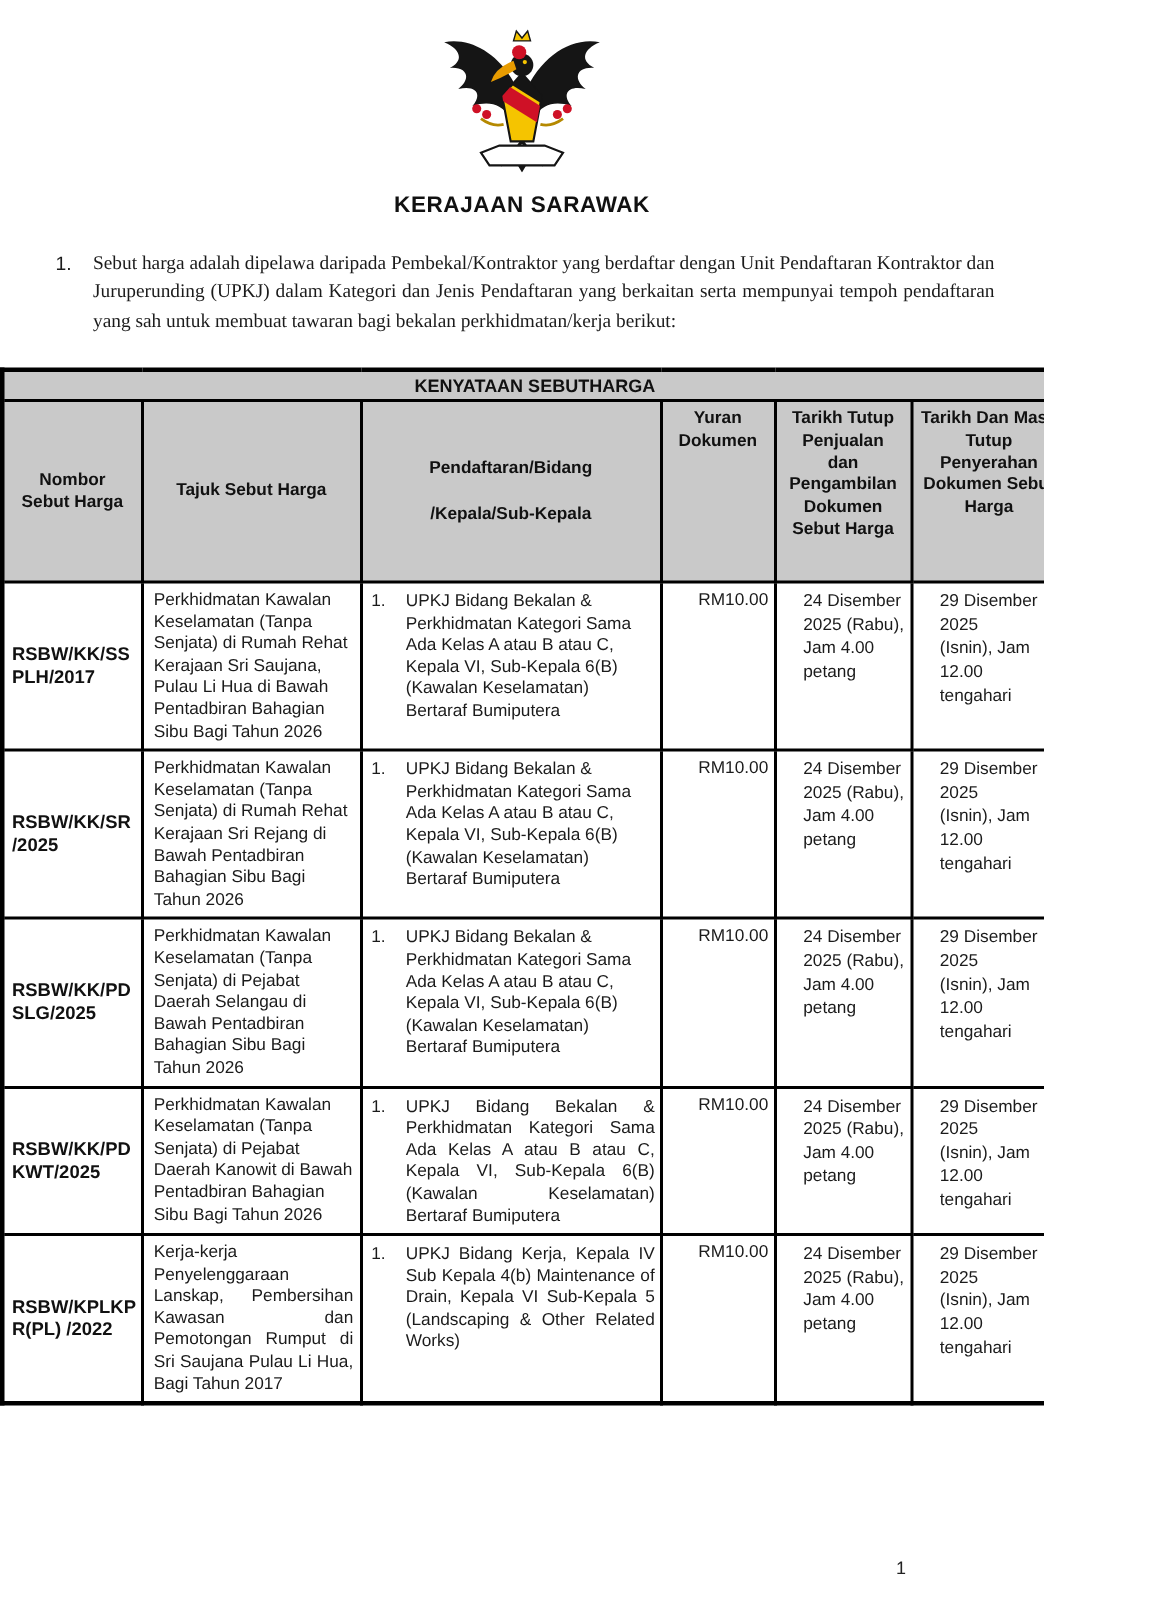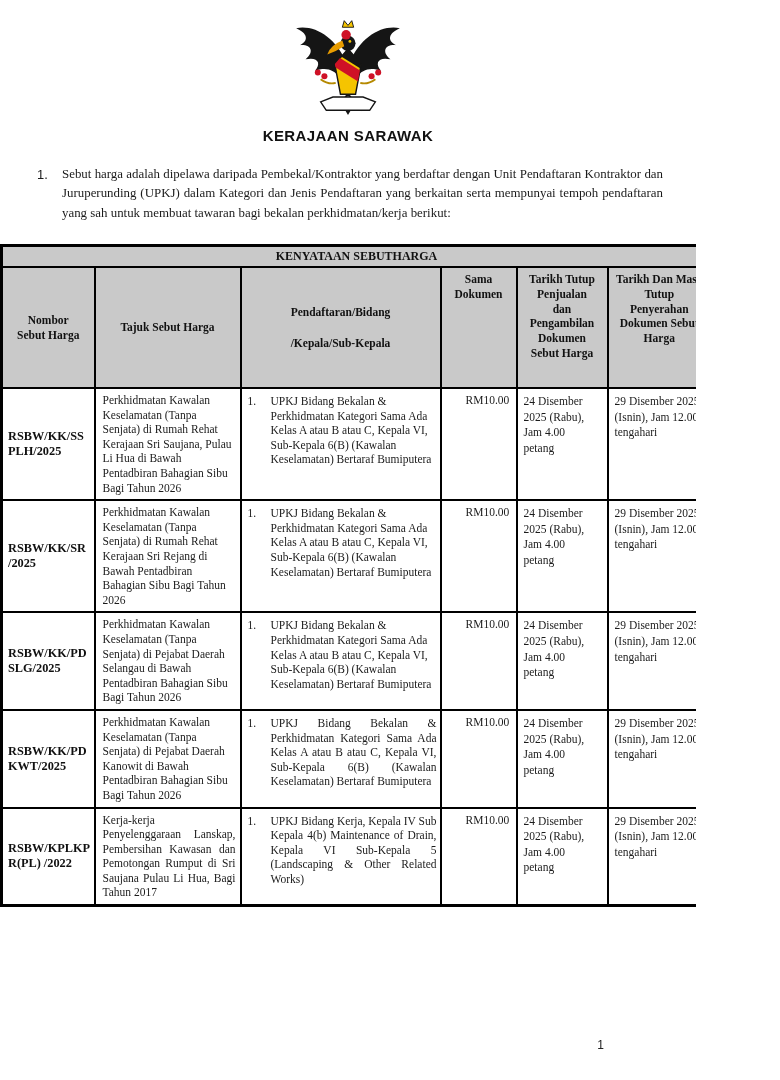--- a/index.html
+++ b/index.html
@@ -33,21 +33,20 @@
   .intro .num { flex: 0 0 25px; }
   .intro p { margin: 0; flex: 1; text-align: justify; font-family: Liberation Serif, serif; }
 
   
   table.quote {
     border-collapse: collapse;
     table-layout: fixed;
     width: 710px;
     margin: 21px auto 0 auto;
     border: 3px solid #000;
-    font-family: Liberation Serif, serif;
   }
   table.quote th, table.quote td { border: 2px solid #000; }
   .title-cell {
     background: #c9c9c9;
     text-align: center;
     font-weight: bold;
     font-size: 12px;
     padding: 2px 0;
     color: #111;
   }
@@ -90,21 +89,21 @@
   .pitem { display: flex; }
   .pitem .marker { flex: 0 0 18px; margin-right: 5px; }
   .pitem .ptext { flex: 1; }
   td.pendaftaran.justify .ptext { text-align: justify; }
   td.tajuk.justify { text-align: justify; }
   td.yuran { vertical-align: top; font-size: 11.5px; padding: 5px 2px 0 24px; }
   td.tarikh {
     vertical-align: top;
     font-size: 11.5px;
     line-height: 1.36;
-    padding: 5px 2px 0 6px;
+    padding: 5px 2px 0 18px;
     white-space: pre-line;
   }
 
   .page-num {
     position: absolute;
     right: 92px;
     bottom: 28px;
     font-size: 12px;
     color: #222;
   }
@@ -173,39 +172,39 @@
         <th class="title-cell" colspan="6">KENYATAAN SEBUTHARGA</th>
       </tr>
       <tr class="cols">
         <th class="v-mid"><span class="pre">Nombor
 Sebut Harga</span></th>
         <th class="v-mid"><span>Tajuk Sebut Harga</span></th>
         <th class="v-mid">
           <span>Pendaftaran/Bidang</span>
           <span class="hdr-gap">/Kepala/Sub-Kepala</span>
         </th>
-        <th class="v-top"><span class="pre">Sama
+        <th class="v-top"><span class="pre">Yuran
 Dokumen</span></th>
         <th class="v-top"><span class="pre">Tarikh Tutup
 Penjualan
 dan
 Pengambilan
 Dokumen
 Sebut Harga</span></th>
         <th class="v-top"><span class="pre">Tarikh Dan Masa
 Tutup
 Penyerahan
 Dokumen Sebut
 Harga</span></th>
       </tr>
     </thead>
     <tbody>
       <tr>
         <td class="nombor">RSBW/KK/SS
-PLH/2025</td>
+PLH/2017</td>
         <td class="tajuk">Perkhidmatan Kawalan Keselamatan (Tanpa Senjata) di Rumah Rehat Kerajaan Sri Saujana, Pulau Li Hua di Bawah Pentadbiran Bahagian Sibu Bagi Tahun 2026</td>
         <td class="pendaftaran">
           <div class="pitem">
             <span class="marker">1.</span>
             <span class="ptext">UPKJ Bidang Bekalan &amp; Perkhidmatan Kategori Sama Ada Kelas A atau B atau C, Kepala VI, Sub-Kepala 6(B) (Kawalan Keselamatan) Bertaraf Bumiputera</span>
           </div>
         </td>
         <td class="yuran">RM10.00</td>
         <td class="tarikh">24 Disember
 2025 (Rabu),

